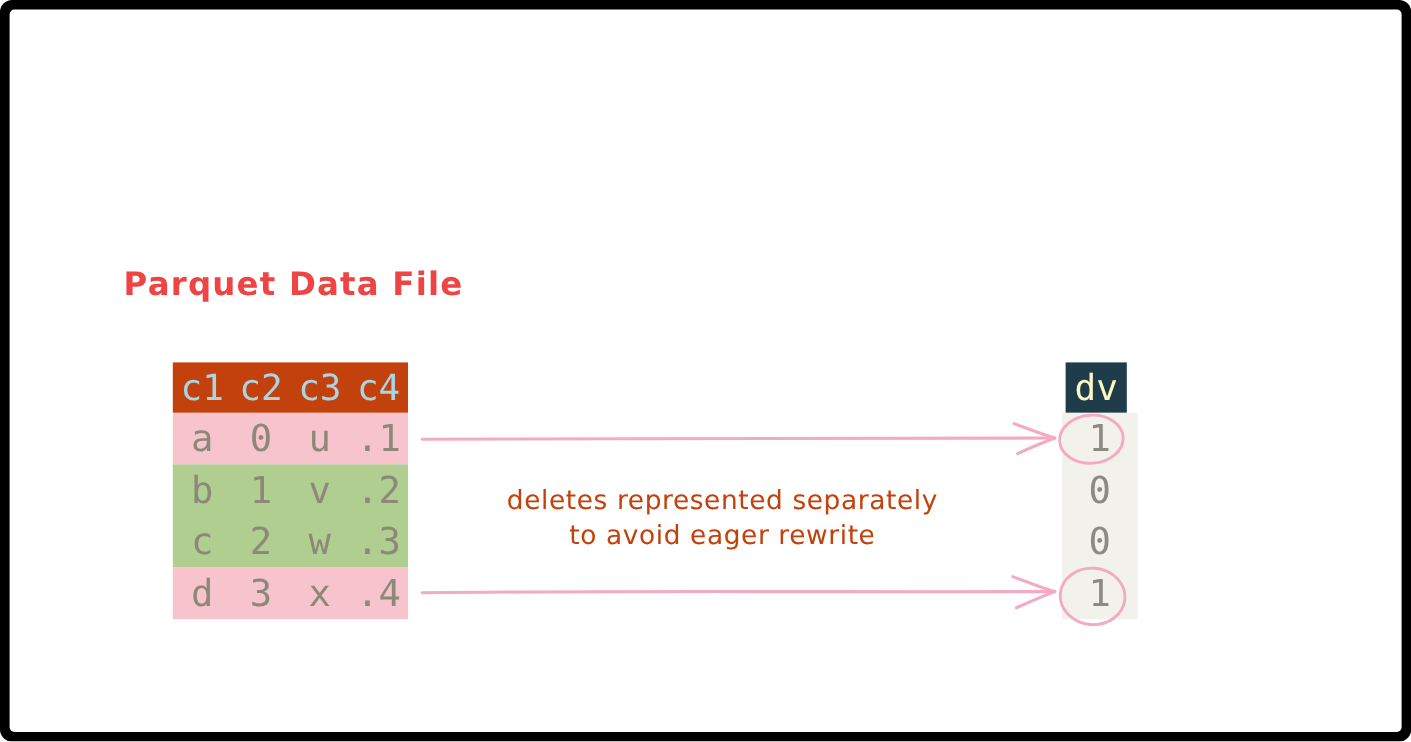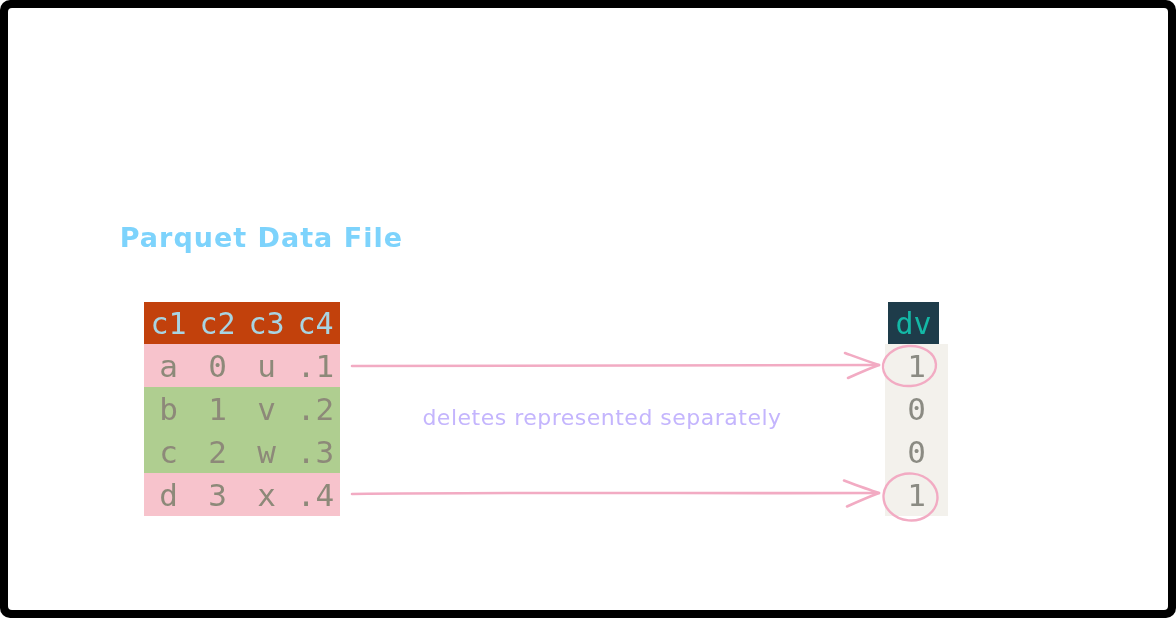--- a/index.html
+++ b/index.html
@@ -30,22 +30,22 @@
     font-size: 58px;
     font-weight: bold;
     letter-spacing: 2px;
     color: #1c1c1c;
   }
 
   .panel-label {
     font-size: 27px;
     font-weight: bold;
     letter-spacing: 1px;
-    color: #7dd3fc;
-    text-align: right;
+    color: #ef4444;
+    text-align: left;
     line-height: 40px;
   }
   .label-left  { left: 103px; top: 218px; width: 300px; }
   .label-right { left: 775px; top: 205px; width: 320px; }
 
   
   .ptable {
     left: 144px; top: 302px; width: 196px;
     font-family: "DejaVu Sans Mono", monospace;
   }
@@ -62,21 +62,21 @@
     color: #8d8979;
   }
   .ptable .row span { width: 49px; text-align: center; font-size: 31px; }
   .row-pink  { background: #f7c3cc; }
   .row-green { background: #afce90; }
 
   
   .dv-header {
     left: 888px; top: 302px; width: 51px; height: 42px;
     background: #1e3c4a;
-    color: #14b8a6;
+    color: #fef9c3;
     font-family: "DejaVu Sans Mono", monospace;
     font-size: 30px;
     display: flex; align-items: center; justify-content: center;
   }
   .dv-body {
     left: 885px; top: 344px; width: 63px; height: 172px;
     background: #f3f1ec;
     font-family: "DejaVu Sans Mono", monospace;
     color: #8b8b83;
   }
@@ -85,21 +85,21 @@
     align-items: center; justify-content: center;
     font-size: 31px;
   }
 
   .note {
     left: 402px; top: 403px; width: 400px;
     text-align: center;
     font-size: 22px;
     font-weight: 500;
     letter-spacing: 0.5px;
-    color: #c4b5fd;
+    color: #c2410c;
     line-height: 29px;
   }
 
   svg { display: block; }
 </style>
 </head>
 <body>
 
 <div class="frame">
   <div class="canvas"></div>
@@ -144,20 +144,21 @@
   <div class="abs dv-header">dv</div>
   <div class="abs dv-body">
     <div class="dv-cell">1</div>
     <div class="dv-cell">0</div>
     <div class="dv-cell">0</div>
     <div class="dv-cell">1</div>
   </div>
 
   <div class="abs note">
     <div>deletes represented separately</div>
+    <div>to avoid eager rewrite</div>
   </div>
 
   <svg class="abs" style="left:348px; top:347px;" width="540" height="38" viewBox="0 0 540 38">
     <path d="M4 19 C 150 17.5, 330 18.5, 529 18" fill="none" stroke="#f2abc3" stroke-width="2.6" stroke-linecap="round"></path>
     <path d="M497 6 C 508 10, 520 14.5, 531 18" fill="none" stroke="#f2abc3" stroke-width="2.6" stroke-linecap="round"></path>
     <path d="M531 18 C 520 22, 510 26.5, 500 31" fill="none" stroke="#f2abc3" stroke-width="2.6" stroke-linecap="round"></path>
   </svg>
 
   <svg class="abs" style="left:348px; top:475px;" width="540" height="38" viewBox="0 0 540 38">
     <path d="M4 19 C 170 17, 340 18.5, 529 18" fill="none" stroke="#f2abc3" stroke-width="2.6" stroke-linecap="round"></path>

